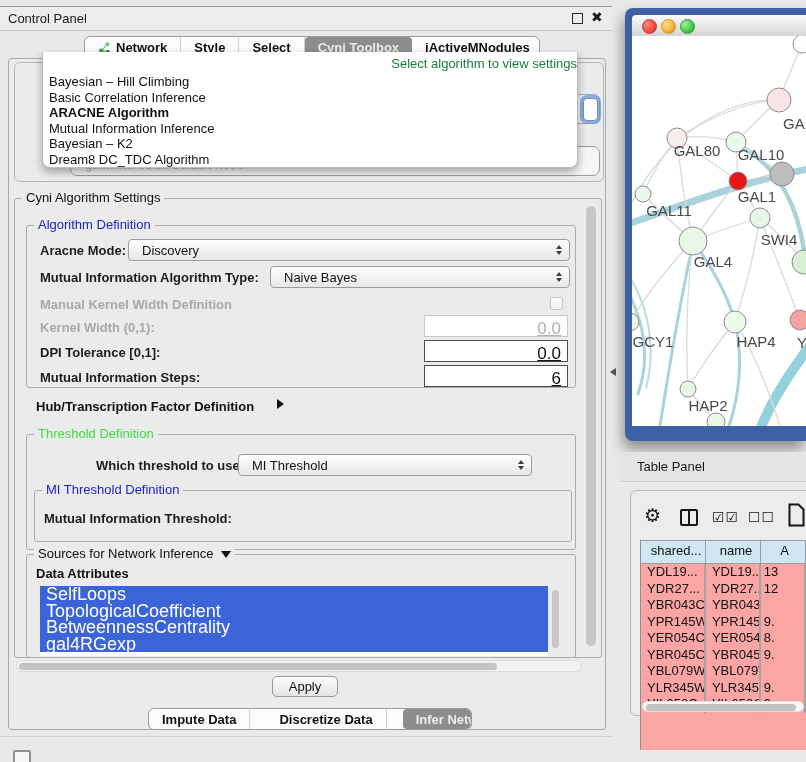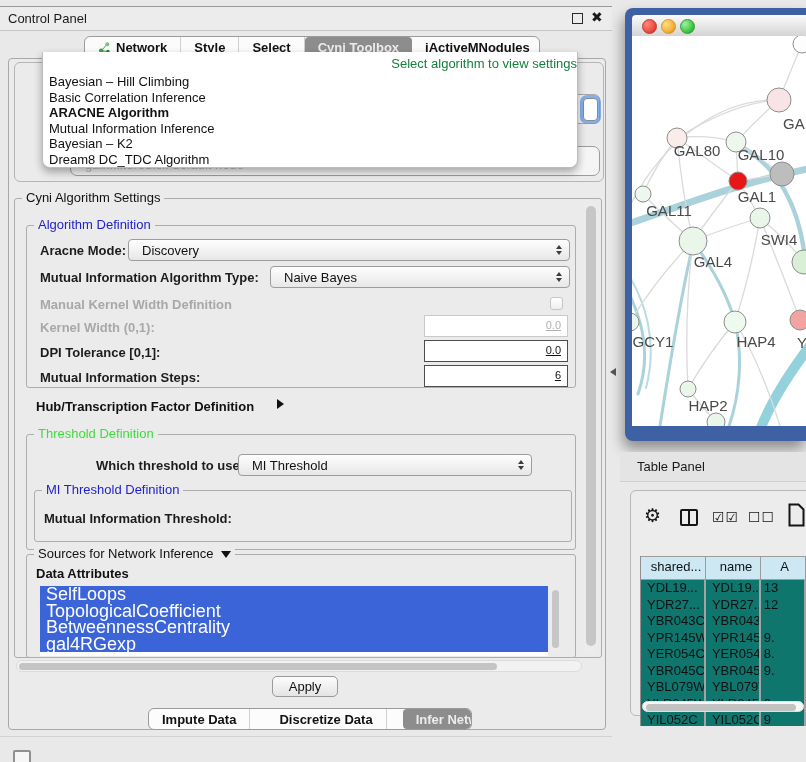--- a/index.html
+++ b/index.html
@@ -51,21 +51,21 @@
   .dis{font-weight:bold;color:#a8a8a8;}
 
   .combo{height:22px;border:1px solid #9c9c9c;border-radius:4px;background:linear-gradient(#fefefe,#e7e7e7);}
   .combo-txt{position:absolute;left:13px;top:3px;font-size:13px;color:#111;white-space:nowrap;}
   .spinner{position:absolute;right:7px;top:50%;transform:translateY(-50%);display:flex;flex-direction:column;gap:2px;}
   .spinner i{display:block;width:0;height:0;border-left:3.5px solid transparent;border-right:3.5px solid transparent;}
   .spinner .up{border-bottom:4px solid #3c3c3c;}
   .spinner .dn{border-top:4px solid #3c3c3c;}
 
   .field{height:22px;background:#fff;border:1px solid #c9c9c9;}
-  .field span{position:absolute;right:6px;top:3px;font-size:11px;color:#111;text-decoration:underline;}
+  .field span{position:absolute;right:6px;top:3px;font-size:17px;color:#111;text-decoration:underline;}
   .field.dark{border:1px solid #4d4d4d;}
   .field.ghosted span{color:#b0b0b0;}
   .checkbox{width:13px;height:13px;border:1px solid #c6c6c6;border-radius:3px;background:linear-gradient(#fff,#eee);}
 
   .tri-right{display:inline-block;width:0;height:0;border-top:5px solid transparent;border-bottom:5px solid transparent;border-left:7px solid #111;}
   .tri-down{display:inline-block;width:0;height:0;border-left:5.5px solid transparent;border-right:5.5px solid transparent;border-top:7px solid #111;}
 
   
   .attr-list{background:#fff;overflow:hidden;}
   .attr-item{background:#3b64d8;color:#fff;font-size:18px;line-height:16.5px;padding-left:6px;white-space:nowrap;}
@@ -93,21 +93,21 @@
   
   .tp-titlebar{left:620px;top:452px;width:186px;height:30px;background:#e4e4e4;border-bottom:1px solid #d0d0d0;}
   .tp-title{left:637px;top:459px;font-size:13px;color:#1a1a1a;}
   .tp-window{left:630px;top:490px;width:190px;height:226px;background:#ececec;border:1px solid #b8b8b8;border-radius:6px 0 0 6px;}
   .gear{left:644px;top:505px;font-size:19px;color:#151515;line-height:22px;}
   .split-ico{left:680px;top:509px;width:18px;height:17px;border:2px solid #151515;border-radius:2px;}
   .split-ico:after{content:"";position:absolute;left:50%;top:0;width:2px;height:100%;background:#151515;transform:translateX(-50%);}
   .chk-pair{left:712px;top:509px;font-size:14px;letter-spacing:1px;color:#151515;}
   .page-ico{left:788px;top:503px;}
 
-  .tbl{left:640px;top:540px;width:166px;height:170px;overflow:hidden;background:#0f766e;border-left:1px solid #8f8f8f;margin-top:16px;}
+  .tbl{left:640px;top:540px;width:166px;height:210px;overflow:hidden;background:#fca5a5;border-left:1px solid #8f8f8f;}
   .thead{display:flex;height:22px;background:#cde8f2;border-top:1px solid #9c9c9c;border-bottom:1px solid #9c9c9c;}
   .th{font-size:13px;color:#111;text-align:center;line-height:20px;border-right:1px solid #9c9c9c;overflow:hidden;white-space:nowrap;}
   .tr{display:flex;height:16.5px;}
   .td{font-size:13px;line-height:16.5px;color:#111;overflow:hidden;white-space:nowrap;border-right:2px solid #a3a3a3;}
   .c1{width:85px;padding-left:6px;}
   .c2{width:70px;padding-left:6px;}
   .c3{width:60px;padding-left:3px;}
   .tbl-hscroll{left:642px;top:701px;width:162px;height:11px;background:#f7f7f7;border:1px solid #e0e0e0;border-radius:6px;}
   .tbl-hthumb{position:absolute;left:3px;top:1.5px;width:150px;height:7px;background:#c2c2c2;border-radius:4px;}
 

